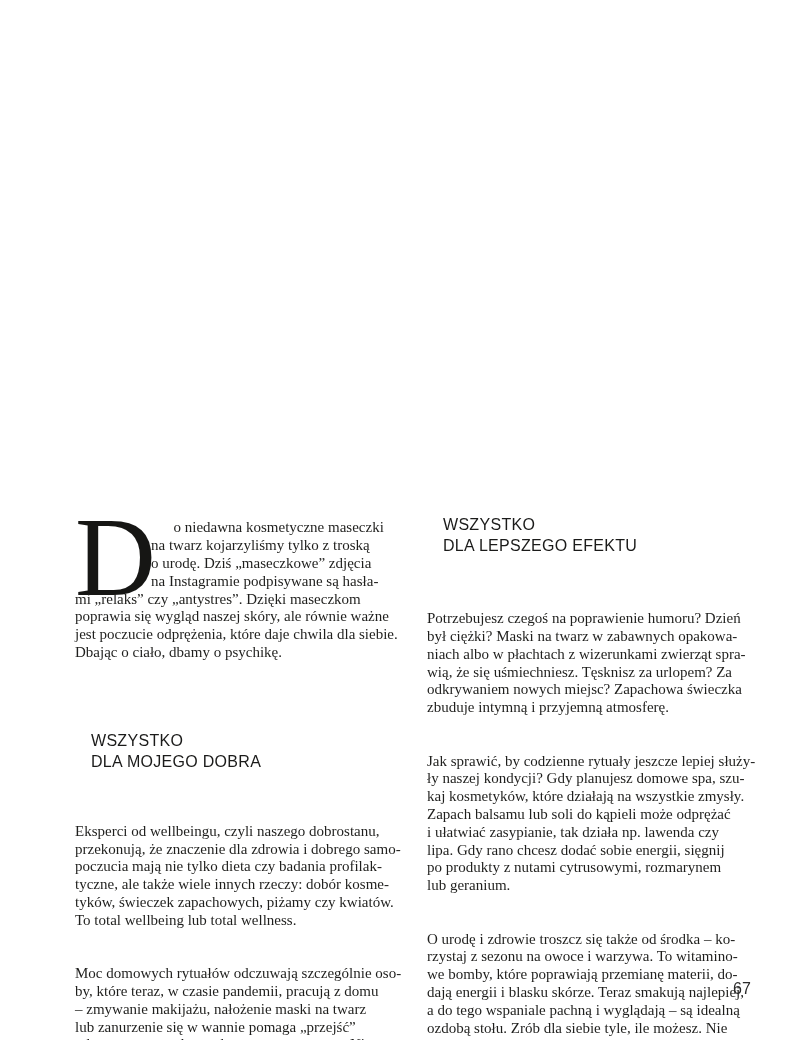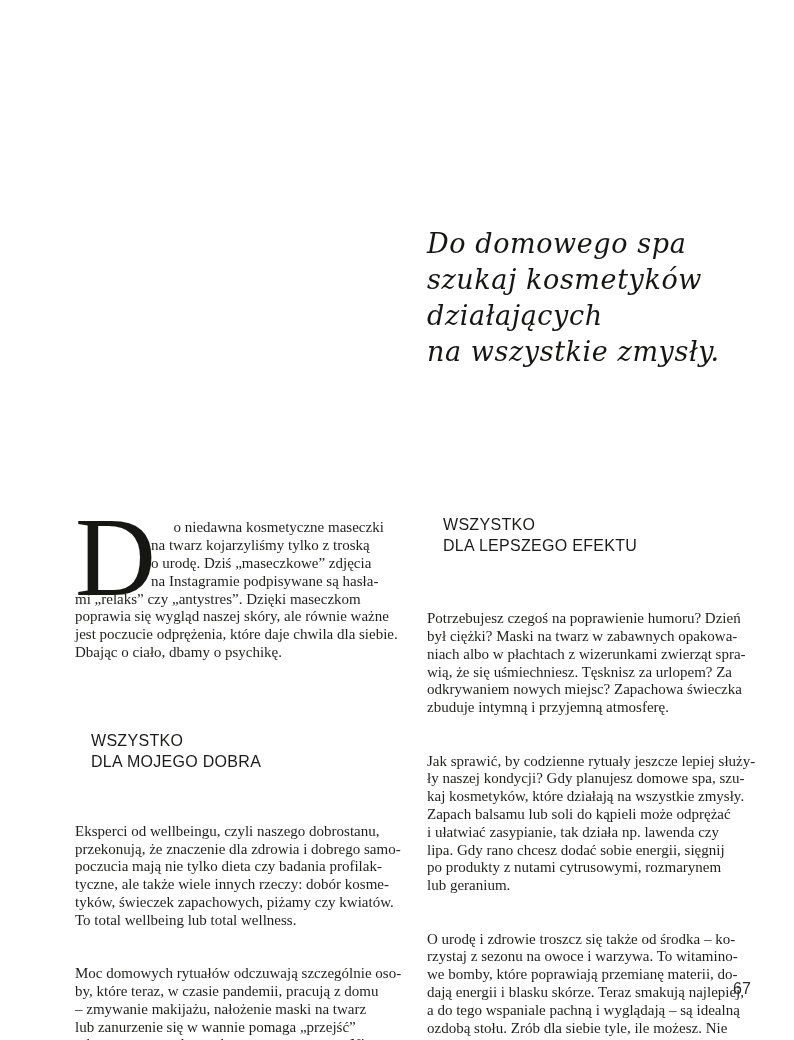--- a/index.html
+++ b/index.html
@@ -83,24 +83,20 @@
     font-size: 16px;
     color: #2a2a2a;
     text-align: right;
   }
 </style>
 </head>
 <body>
 
 <div class="page">
 
-  <div class="pull-quote">Do domowego spa
-szukaj kosmetyków
-działających
-na wszystkie zmysły.</div>
 
   <div class="col col-left">
     <div class="para intro">
       <span class="drop-cap">D</span><span class="intro-text">o niedawna kosmetyczne maseczki
 na twarz kojarzyliśmy tylko z troską
 o urodę. Dziś „maseczkowe” zdjęcia
 na Instagramie podpisywane są hasła-
 mi „relaks” czy „antystres”. Dzięki maseczkom
 poprawia się wygląd naszej skóry, ale równie ważne
 jest poczucie odprężenia, które daje chwila dla siebie.

